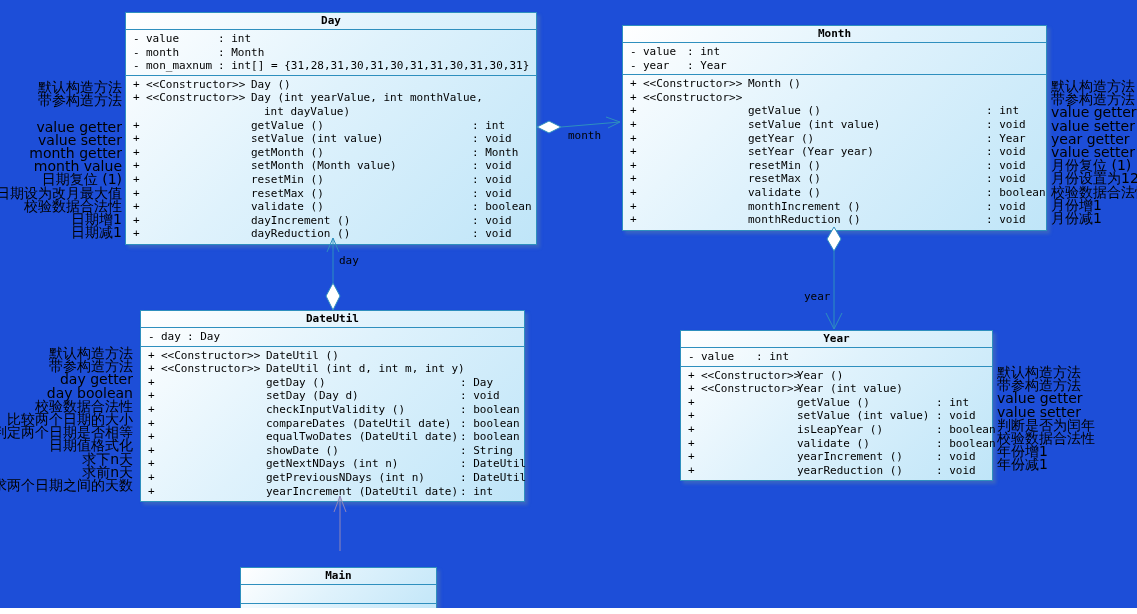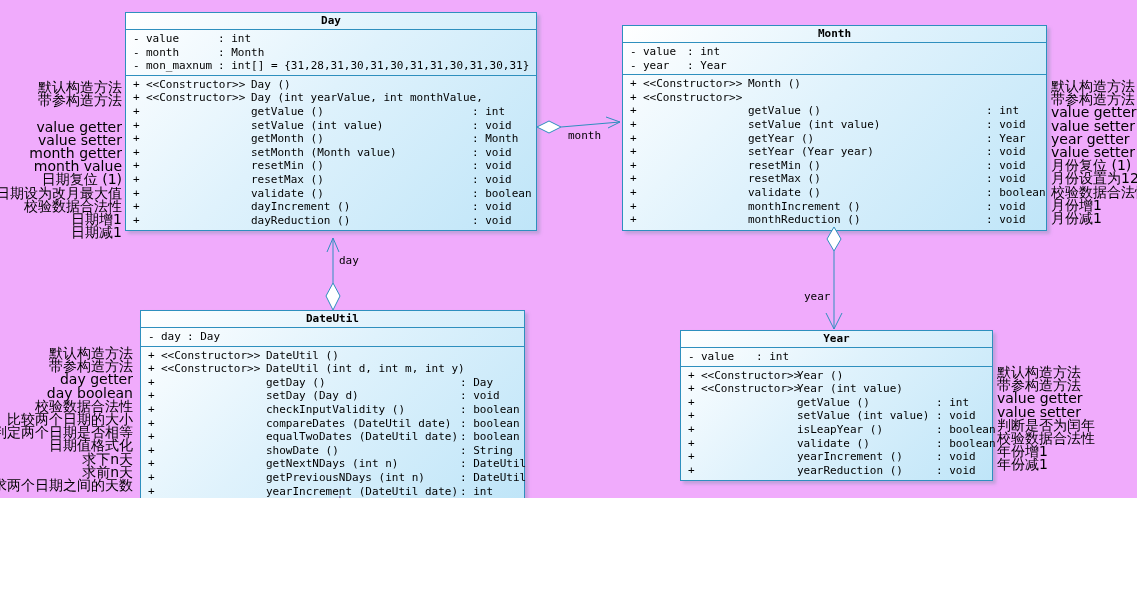--- a/index.html
+++ b/index.html
@@ -1,17 +1,17 @@
 <!DOCTYPE html>
 <html><head>
 <meta charset="utf-8">
 <style>
   html,body{margin:0;padding:0;background:#ffffff;}
   .canvas{
-    position:relative;width:1137px;height:498px;background:#f0abfc;overflow:hidden;
+    position:relative;width:1137px;height:608px;background:#1d4ed8;overflow:hidden;
     font-family:"DejaVu Sans Mono","Liberation Mono",monospace;color:#000;
     --border:#2e8fbe;
   }
   .overlay{position:absolute;left:0;top:0;width:1137px;height:614px;pointer-events:none;z-index:3;}
   .uml-class{
     position:absolute;z-index:2;box-sizing:border-box;
     border:1px solid var(--border);
     background:linear-gradient(135deg,#ffffff 0%,#dff2fc 45%,#bfe5f8 100%);
     box-shadow:3px 3px 3px rgba(110,140,160,.35);
   }
@@ -61,20 +61,21 @@
   <div class="uml-class" style="left:125px;top:12px;width:412px;--anw:72px;--stw:105px;--rtw:64px;">
     <div class="cls-title">Day</div>
     <div class="cls-attrs">
         <div class="row"><span class="vis">-</span><span class="aname">value</span><span class="atype">: int</span></div>
         <div class="row"><span class="vis">-</span><span class="aname">month</span><span class="atype">: Month</span></div>
         <div class="row"><span class="vis">-</span><span class="aname">mon_maxnum</span><span class="atype">: int[] = {31,28,31,30,31,30,31,31,30,31,30,31}</span></div>
       </div>
     <div class="cls-methods">
         <div class="row"><span class="vis">+</span><span class="stereo">&lt;&lt;Constructor&gt;&gt;</span><span class="mname">Day ()</span><span class="mret"></span></div>
         <div class="row"><span class="vis">+</span><span class="stereo">&lt;&lt;Constructor&gt;&gt;</span><span class="mname">Day (int yearValue, int monthValue,</span><span class="mret"></span></div>
+        <div class="row cont"><span class="vis"></span><span class="stereo"></span><span class="mname">int dayValue)</span><span class="mret"></span></div>
         <div class="row"><span class="vis">+</span><span class="stereo"></span><span class="mname">getValue ()</span><span class="mret">: int</span></div>
         <div class="row"><span class="vis">+</span><span class="stereo"></span><span class="mname">setValue (int value)</span><span class="mret">: void</span></div>
         <div class="row"><span class="vis">+</span><span class="stereo"></span><span class="mname">getMonth ()</span><span class="mret">: Month</span></div>
         <div class="row"><span class="vis">+</span><span class="stereo"></span><span class="mname">setMonth (Month value)</span><span class="mret">: void</span></div>
         <div class="row"><span class="vis">+</span><span class="stereo"></span><span class="mname">resetMin ()</span><span class="mret">: void</span></div>
         <div class="row"><span class="vis">+</span><span class="stereo"></span><span class="mname">resetMax ()</span><span class="mret">: void</span></div>
         <div class="row"><span class="vis">+</span><span class="stereo"></span><span class="mname">validate ()</span><span class="mret">: boolean</span></div>
         <div class="row"><span class="vis">+</span><span class="stereo"></span><span class="mname">dayIncrement ()</span><span class="mret">: void</span></div>
         <div class="row"><span class="vis">+</span><span class="stereo"></span><span class="mname">dayReduction ()</span><span class="mret">: void</span></div>
       </div>

